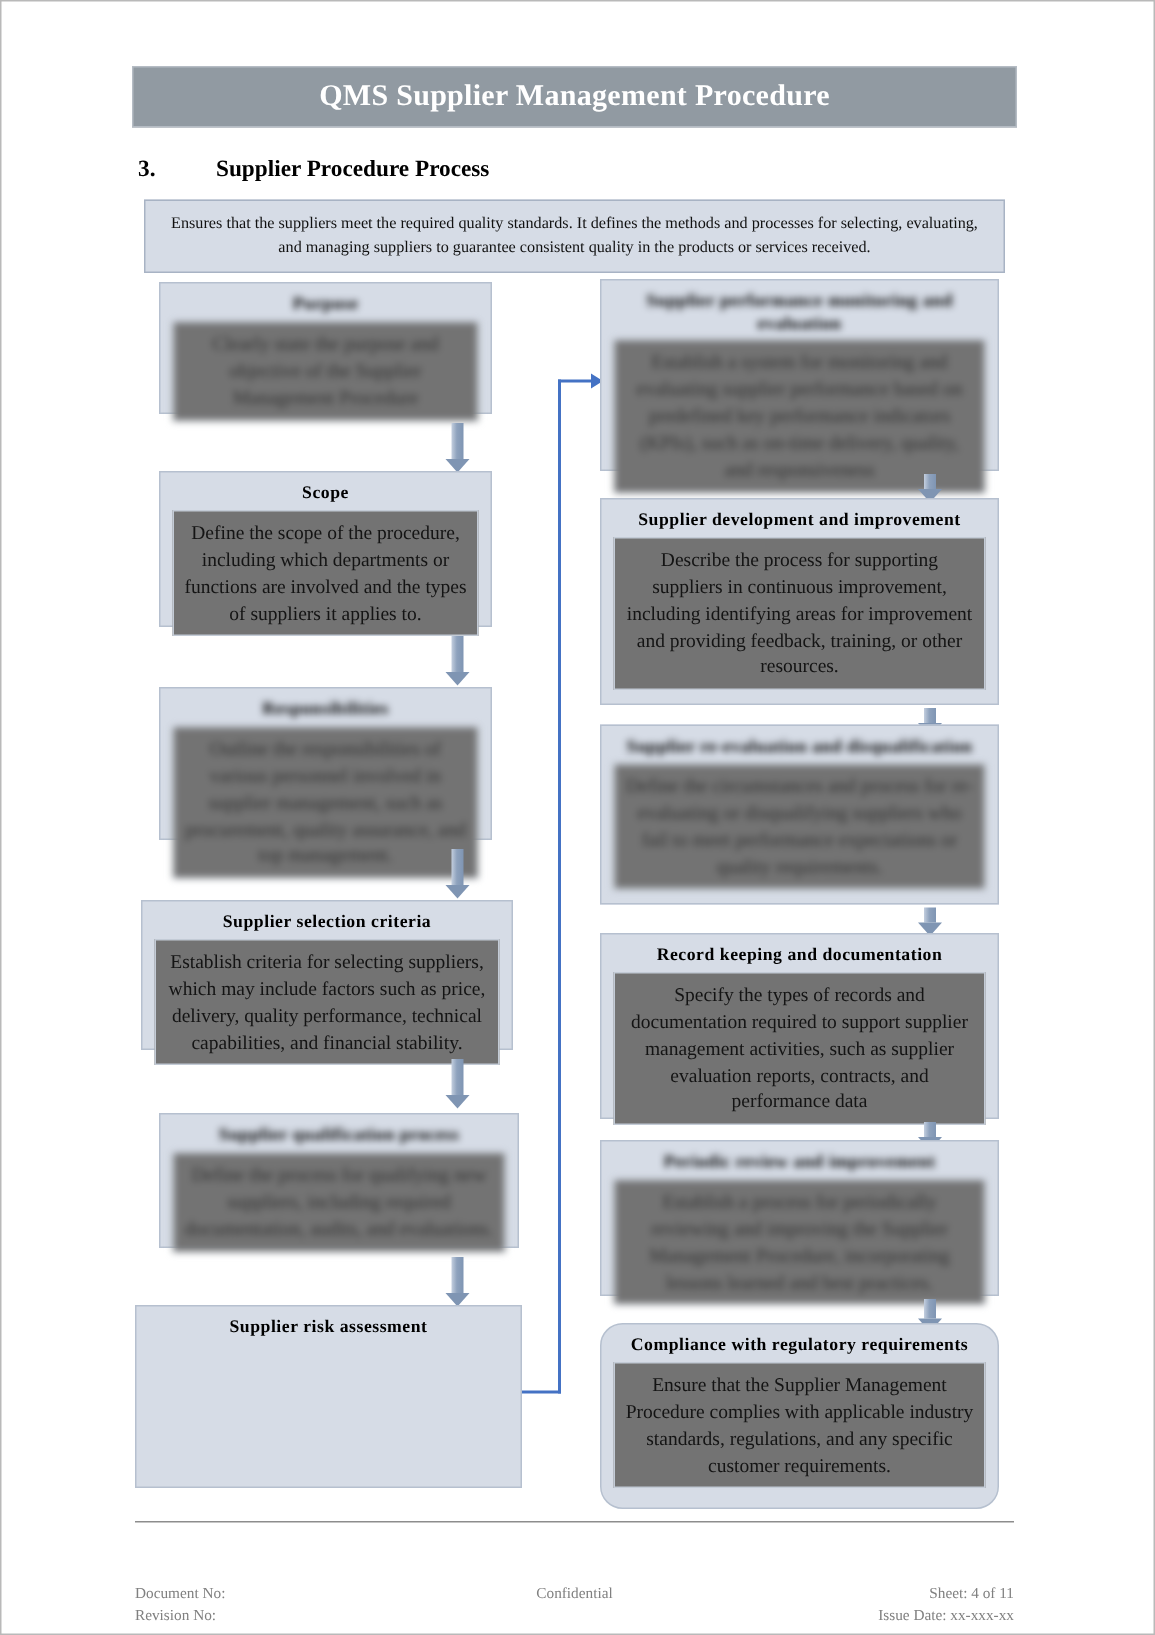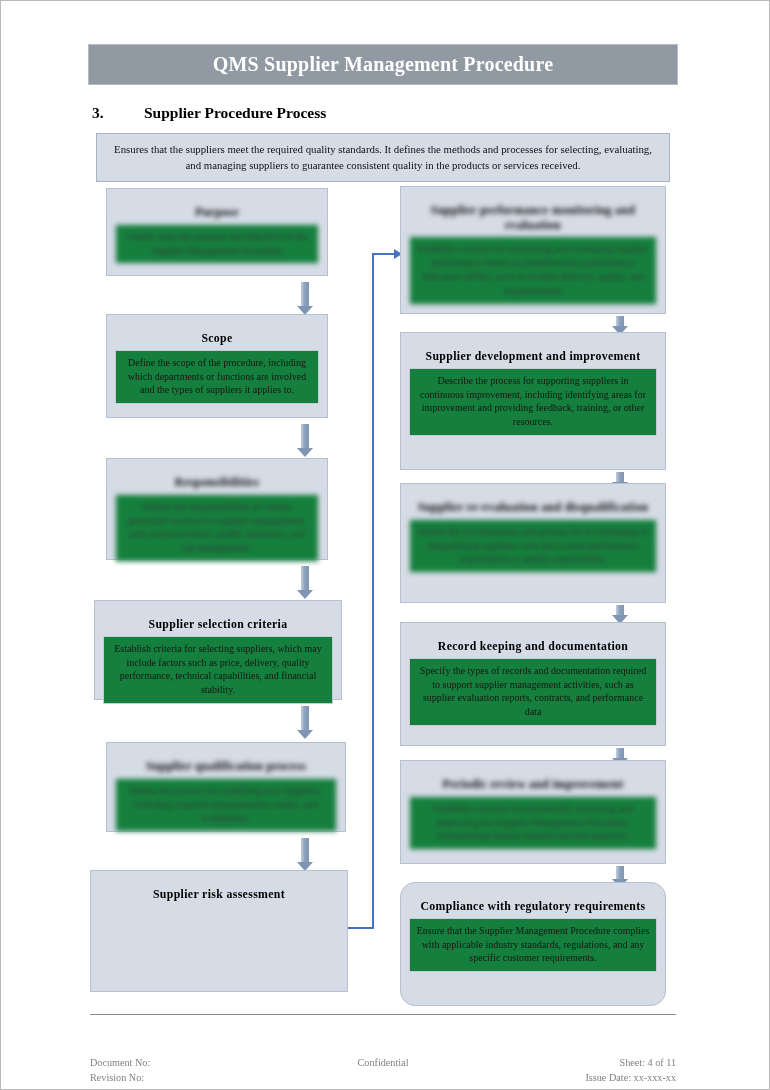--- a/index.html
+++ b/index.html
@@ -90,35 +90,35 @@
     width: 594px; height: 1090px;
     pointer-events: none;
   }
   .flow > * { pointer-events: auto; }
 
   .node {
     position: absolute;
     box-sizing: border-box;
     background: #d6dce6;
     border: 1px solid #b6c0cf;
-    padding: 16px 8px 7px 8px;
+    padding: 6px 8px 7px 8px;
     text-align: center;
   }
   .node-title {
     font-size: 11.8px;
     font-weight: bold;
     color: #000;
     line-height: 1.25;
     letter-spacing: .35px;
     margin-bottom: 4px;
   }
   .node-body {
-    background: #15803d;
+    background: #737373;
     border: 1px solid #c3cbd6;
-    font-size: 10px;
+    font-size: 13px;
     line-height: 1.38;
     color: #141414;
     padding: 5px 6px 6px 6px;
   }
   .node.blurred .node-title,
   .node.blurred .node-body {
     filter: blur(2.4px);
     -webkit-filter: blur(2.4px);
   }
   .node.blurred .node-body { color: #333; }

